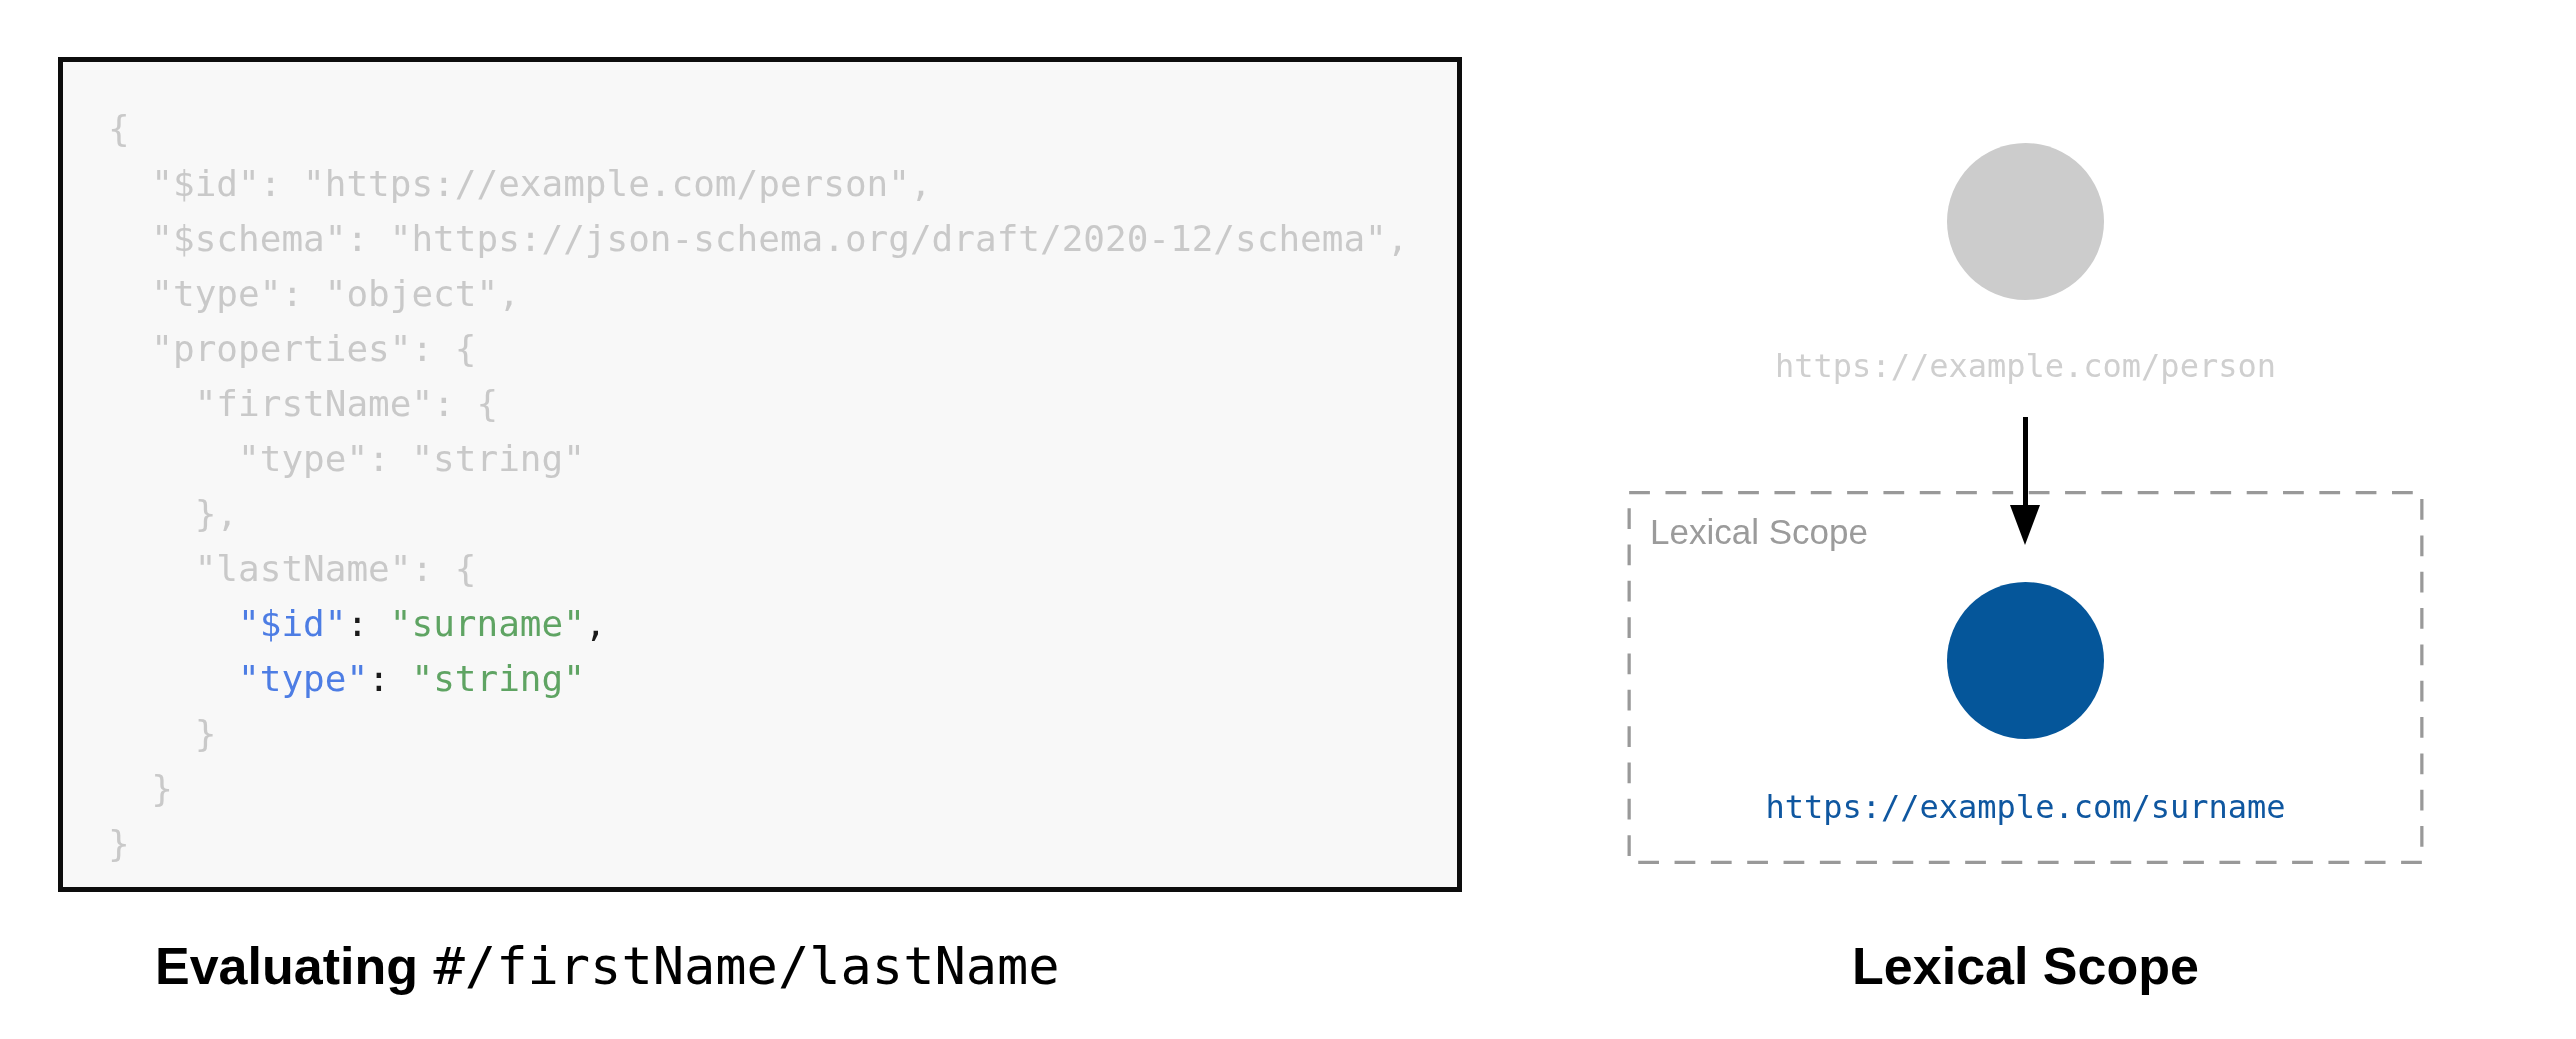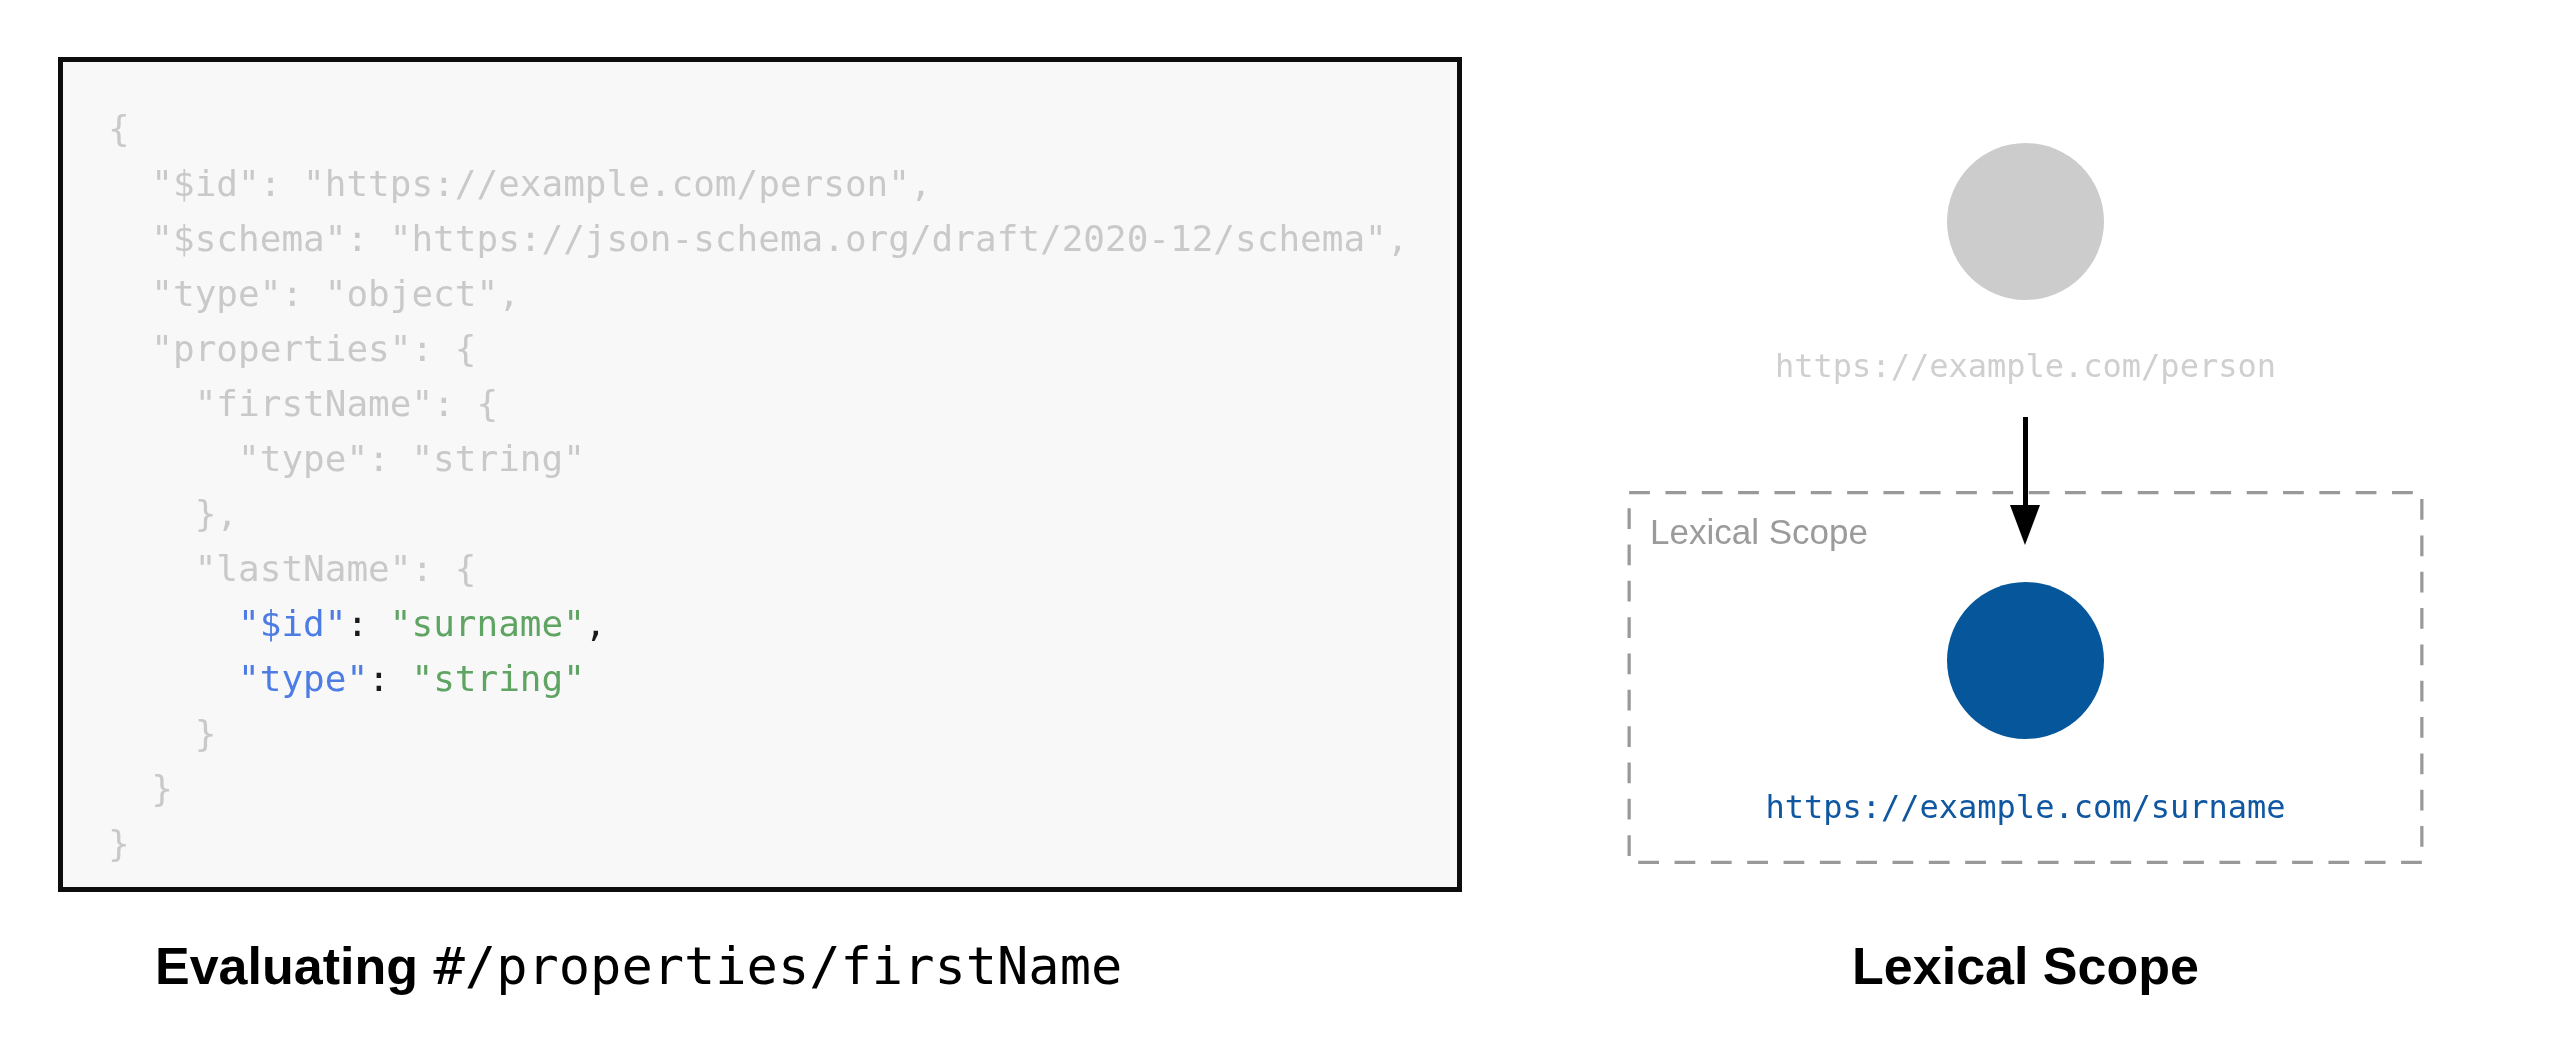--- a/index.html
+++ b/index.html
@@ -121,21 +121,21 @@
 <body>
 
 <div class="canvas">
 
   <div class="code-panel">
     <pre class="code" id="code-block"><div class="code-line"><span class="tok-dim">{</span></div><div class="code-line"><span class="tok-dim">  "$id": "https://example.com/person",</span></div><div class="code-line"><span class="tok-dim">  "$schema": "https://json-schema.org/draft/2020-12/schema",</span></div><div class="code-line"><span class="tok-dim">  "type": "object",</span></div><div class="code-line"><span class="tok-dim">  "properties": {</span></div><div class="code-line"><span class="tok-dim">    "firstName": {</span></div><div class="code-line"><span class="tok-dim">      "type": "string"</span></div><div class="code-line"><span class="tok-dim">    },</span></div><div class="code-line"><span class="tok-dim">    "lastName": {</span></div><div class="code-line"><span class="tok-plain">      </span><span class="tok-key">"$id"</span><span class="tok-plain">: </span><span class="tok-str">"surname"</span><span class="tok-plain">,</span></div><div class="code-line"><span class="tok-plain">      </span><span class="tok-key">"type"</span><span class="tok-plain">: </span><span class="tok-str">"string"</span></div><div class="code-line"><span class="tok-dim">    }</span></div><div class="code-line"><span class="tok-dim">  }</span></div><div class="code-line"><span class="tok-dim">}</span></div></pre>
   </div>
 
   <div class="caption caption-left">
     <span class="cap-bold">Evaluating</span>
-    <span class="cap-mono">#/properties/firstName</span>
+    <span class="cap-mono">#/firstName/lastName</span>
   </div>
 
   <div class="node node-gray"></div>
   <div class="uri uri-gray">https://example.com/person</div>
 
   <div class="arrow-line"></div>
   <div class="arrow-head"></div>
 
   <svg class="scope-box" width="797" height="373" viewBox="0 0 1227 575">
     <rect x="2.5" y="2.5" width="1222" height="570" fill="none" stroke="#999999" stroke-width="5" stroke-dasharray="32 24"></rect>

